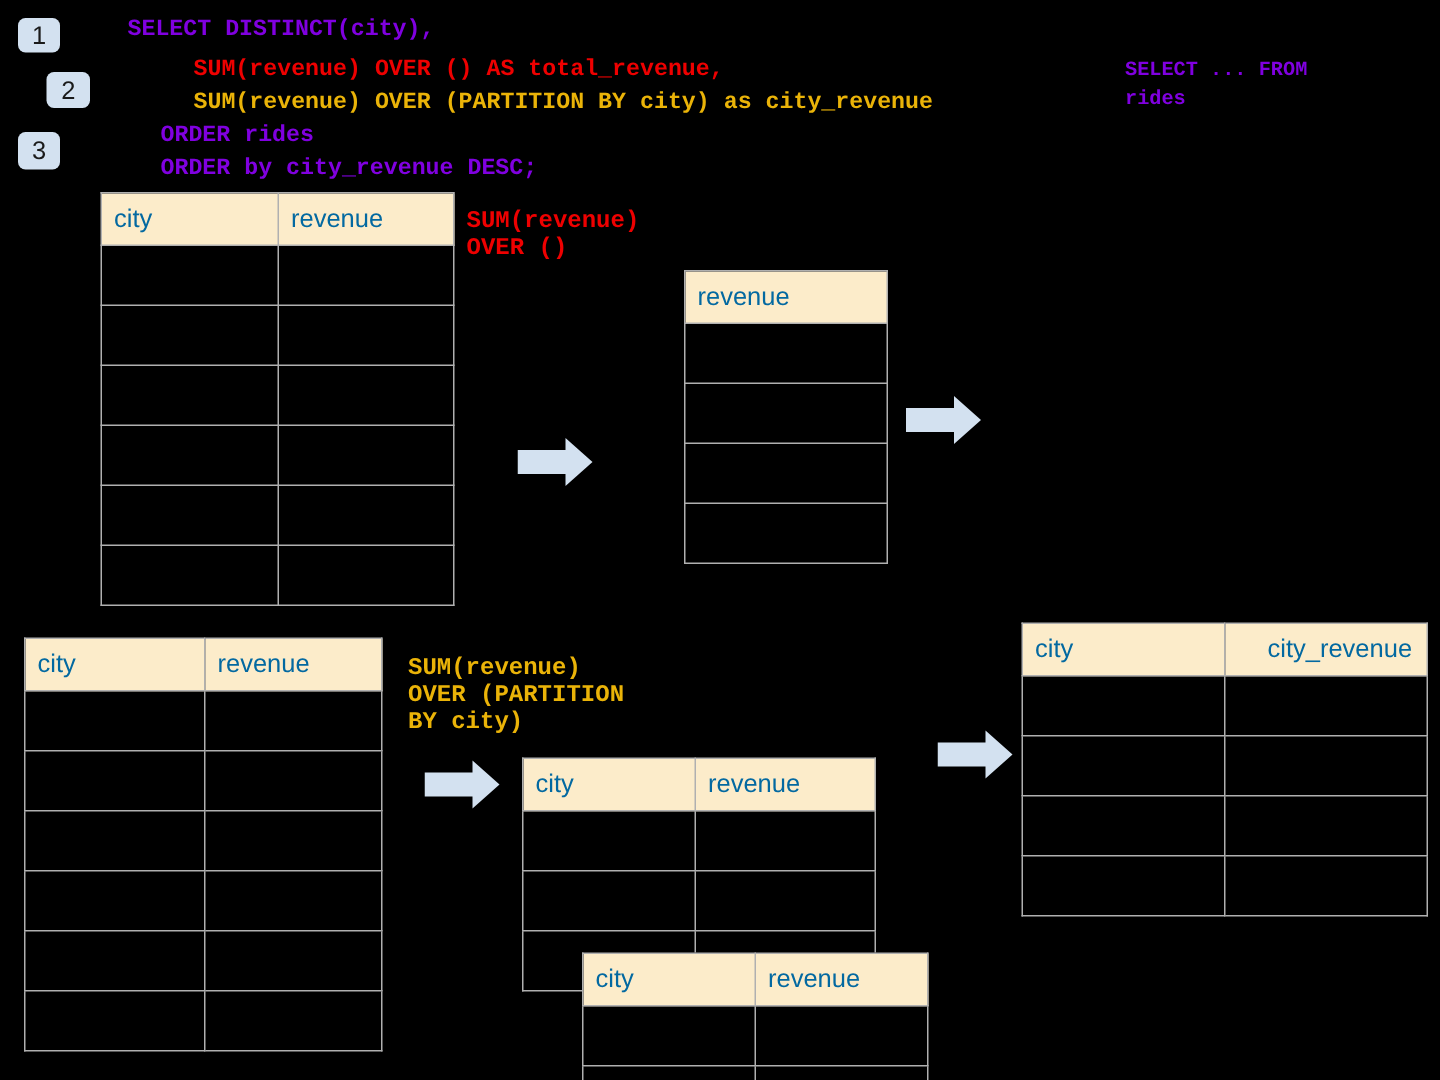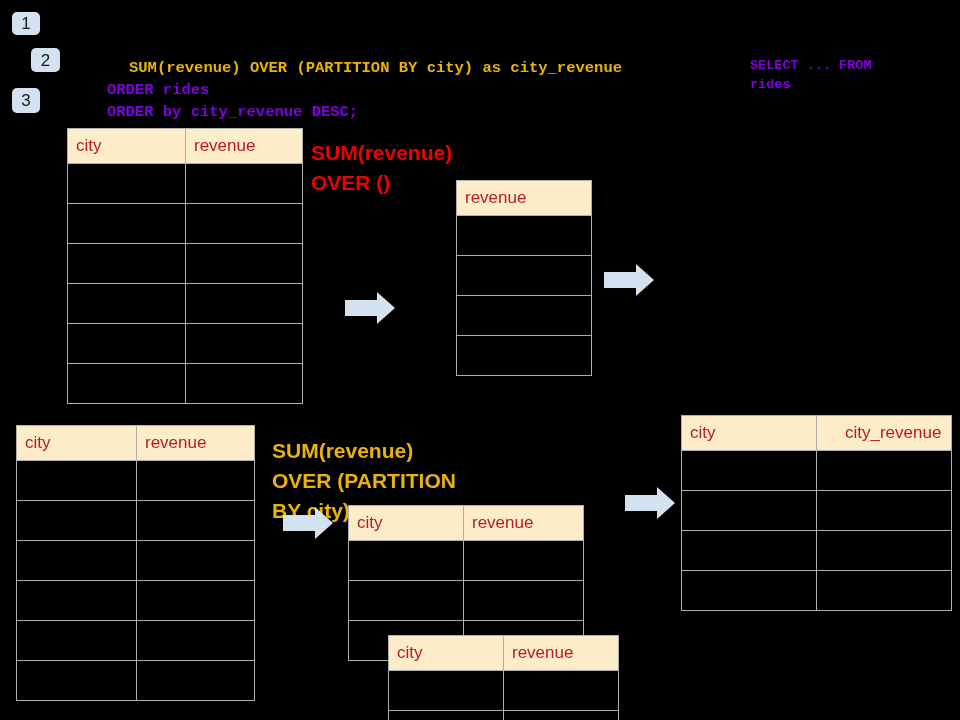--- a/index.html
+++ b/index.html
@@ -49,43 +49,43 @@
   .annot {
     position: absolute;
     font-family: "Liberation Mono", "DejaVu Sans Mono", monospace;
     font-size: 13.5px;
     font-weight: bold;
     white-space: pre;
     line-height: 19px;
   }
   .annot-big {
     position: absolute;
-    font-family: Liberation Sans, sans-serif;
-    font-size: 21px;
+    font-family: Liberation Mono, monospace;
+    font-size: 16px;
     font-weight: bold;
     white-space: pre;
-    line-height: 30px;
+    line-height: 18px;
   }
 
   
   .tbl {
     position: absolute;
     border-collapse: collapse;
     background: #000000;
     table-layout: fixed;
   }
   .tbl th, .tbl td {
     border: 1px solid #b0b0b0;
     padding: 0;
     margin: 0;
     box-sizing: border-box;
   }
   .tbl th {
     background: #fcecca;
-    color: #b91c1c;
+    color: #0369a1;
     font-family: "Liberation Sans", sans-serif;
     font-weight: normal;
     font-size: 17px;
     text-align: left;
     padding-left: 8px;
     height: 35px;
     border-color: #b0b0b0;
   }
   .tbl td {
     background: #000000;
@@ -105,25 +105,27 @@
   <div class="badge" style="left:12px; top:12px; width:28px; height:23px;">
     <span>1</span>
   </div>
   <div class="badge" style="left:31px; top:48px; width:29px; height:24px;">
     <span>2</span>
   </div>
   <div class="badge" style="left:12px; top:88px; width:28px; height:25px;">
     <span>3</span>
   </div>
 
+  <div class="code c-purple" style="left:85px; top:8px;">SELECT DISTINCT(city),</div>
+  <div class="code c-red" style="left:129px; top:35px;">SUM(revenue) OVER () AS total_revenue,</div>
   <div class="code c-green" style="left:129px; top:57px;">SUM(revenue) OVER (PARTITION BY city) as city_revenue</div>
   <div class="code c-purple" style="left:107px; top:79px;">ORDER rides</div>
   <div class="code c-purple" style="left:107px; top:101px;">ORDER by city_revenue DESC;</div>
 
-  <div class="annot c-purple" style="left:750px; top:56px;">SELECT ... FROM
+  <div class="annot c-purple" style="left:750px; top:38px;">SELECT ... FROM
 rides</div>
 
   <div class="annot-big c-red" style="left:311px; top:138px;">SUM(revenue)
 OVER ()</div>
 
   <div class="annot-big c-green" style="left:272px; top:436px;">SUM(revenue)
 OVER (PARTITION
 BY city)</div>
 
   <table class="tbl" style="left:67px; top:128px; width:235px;">

